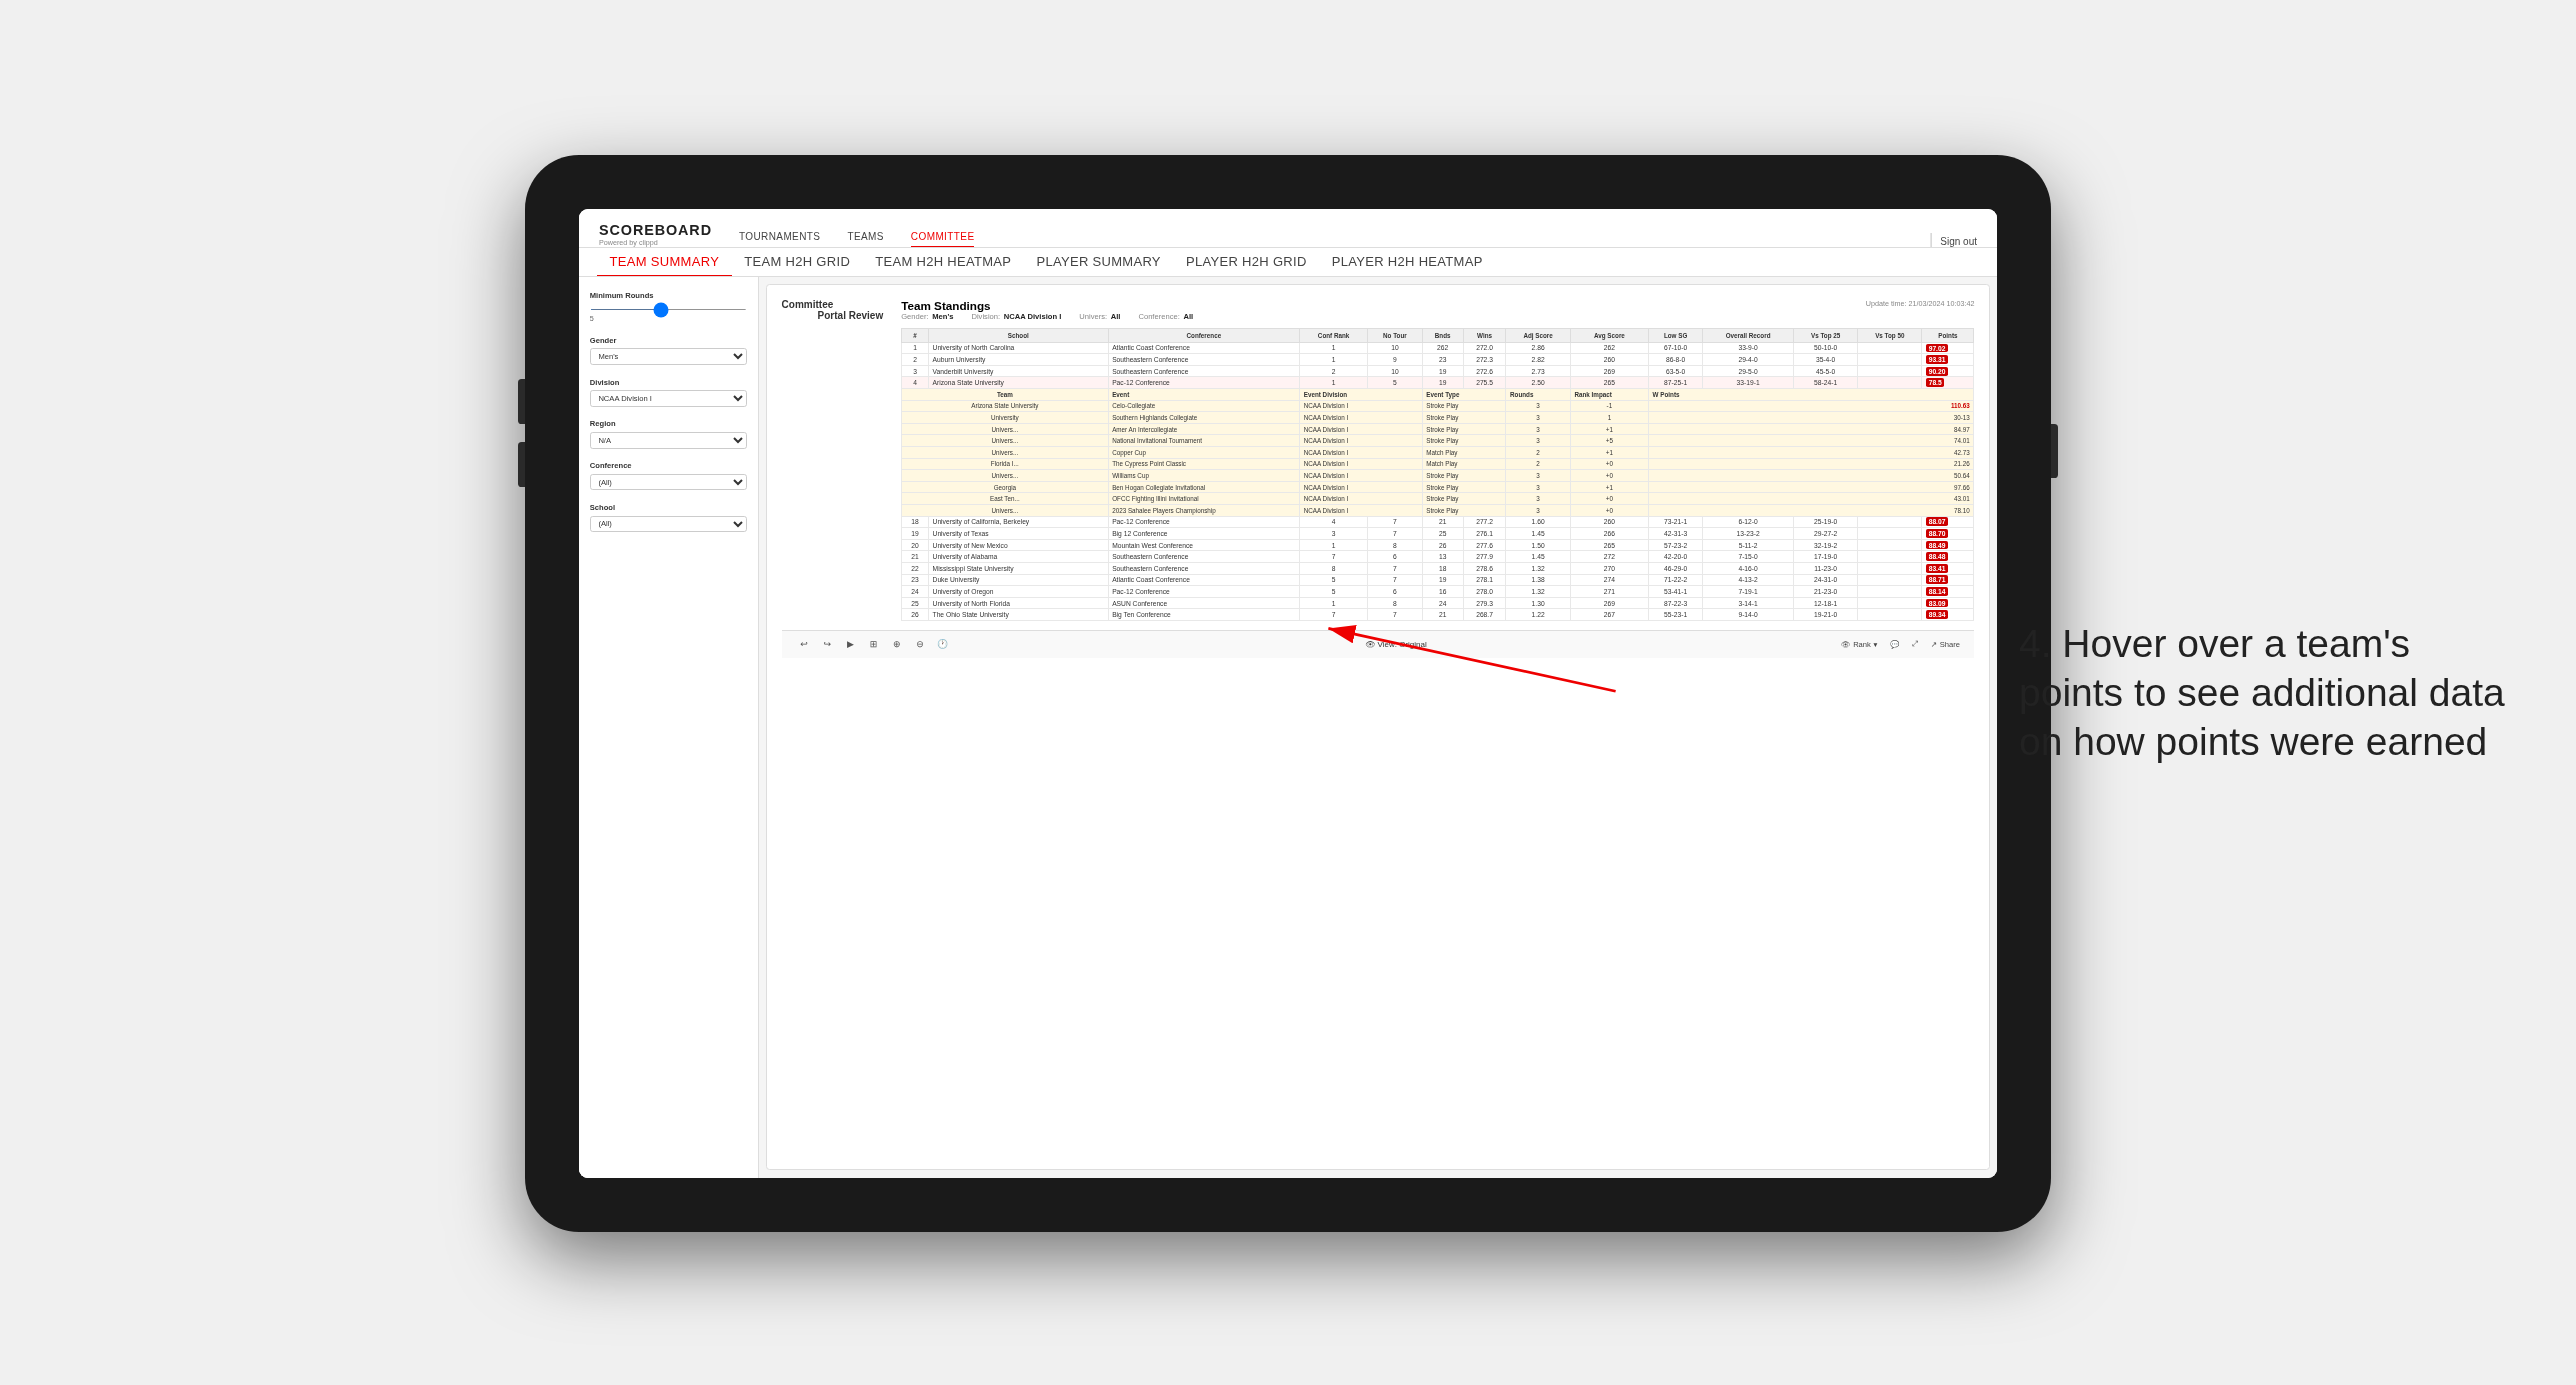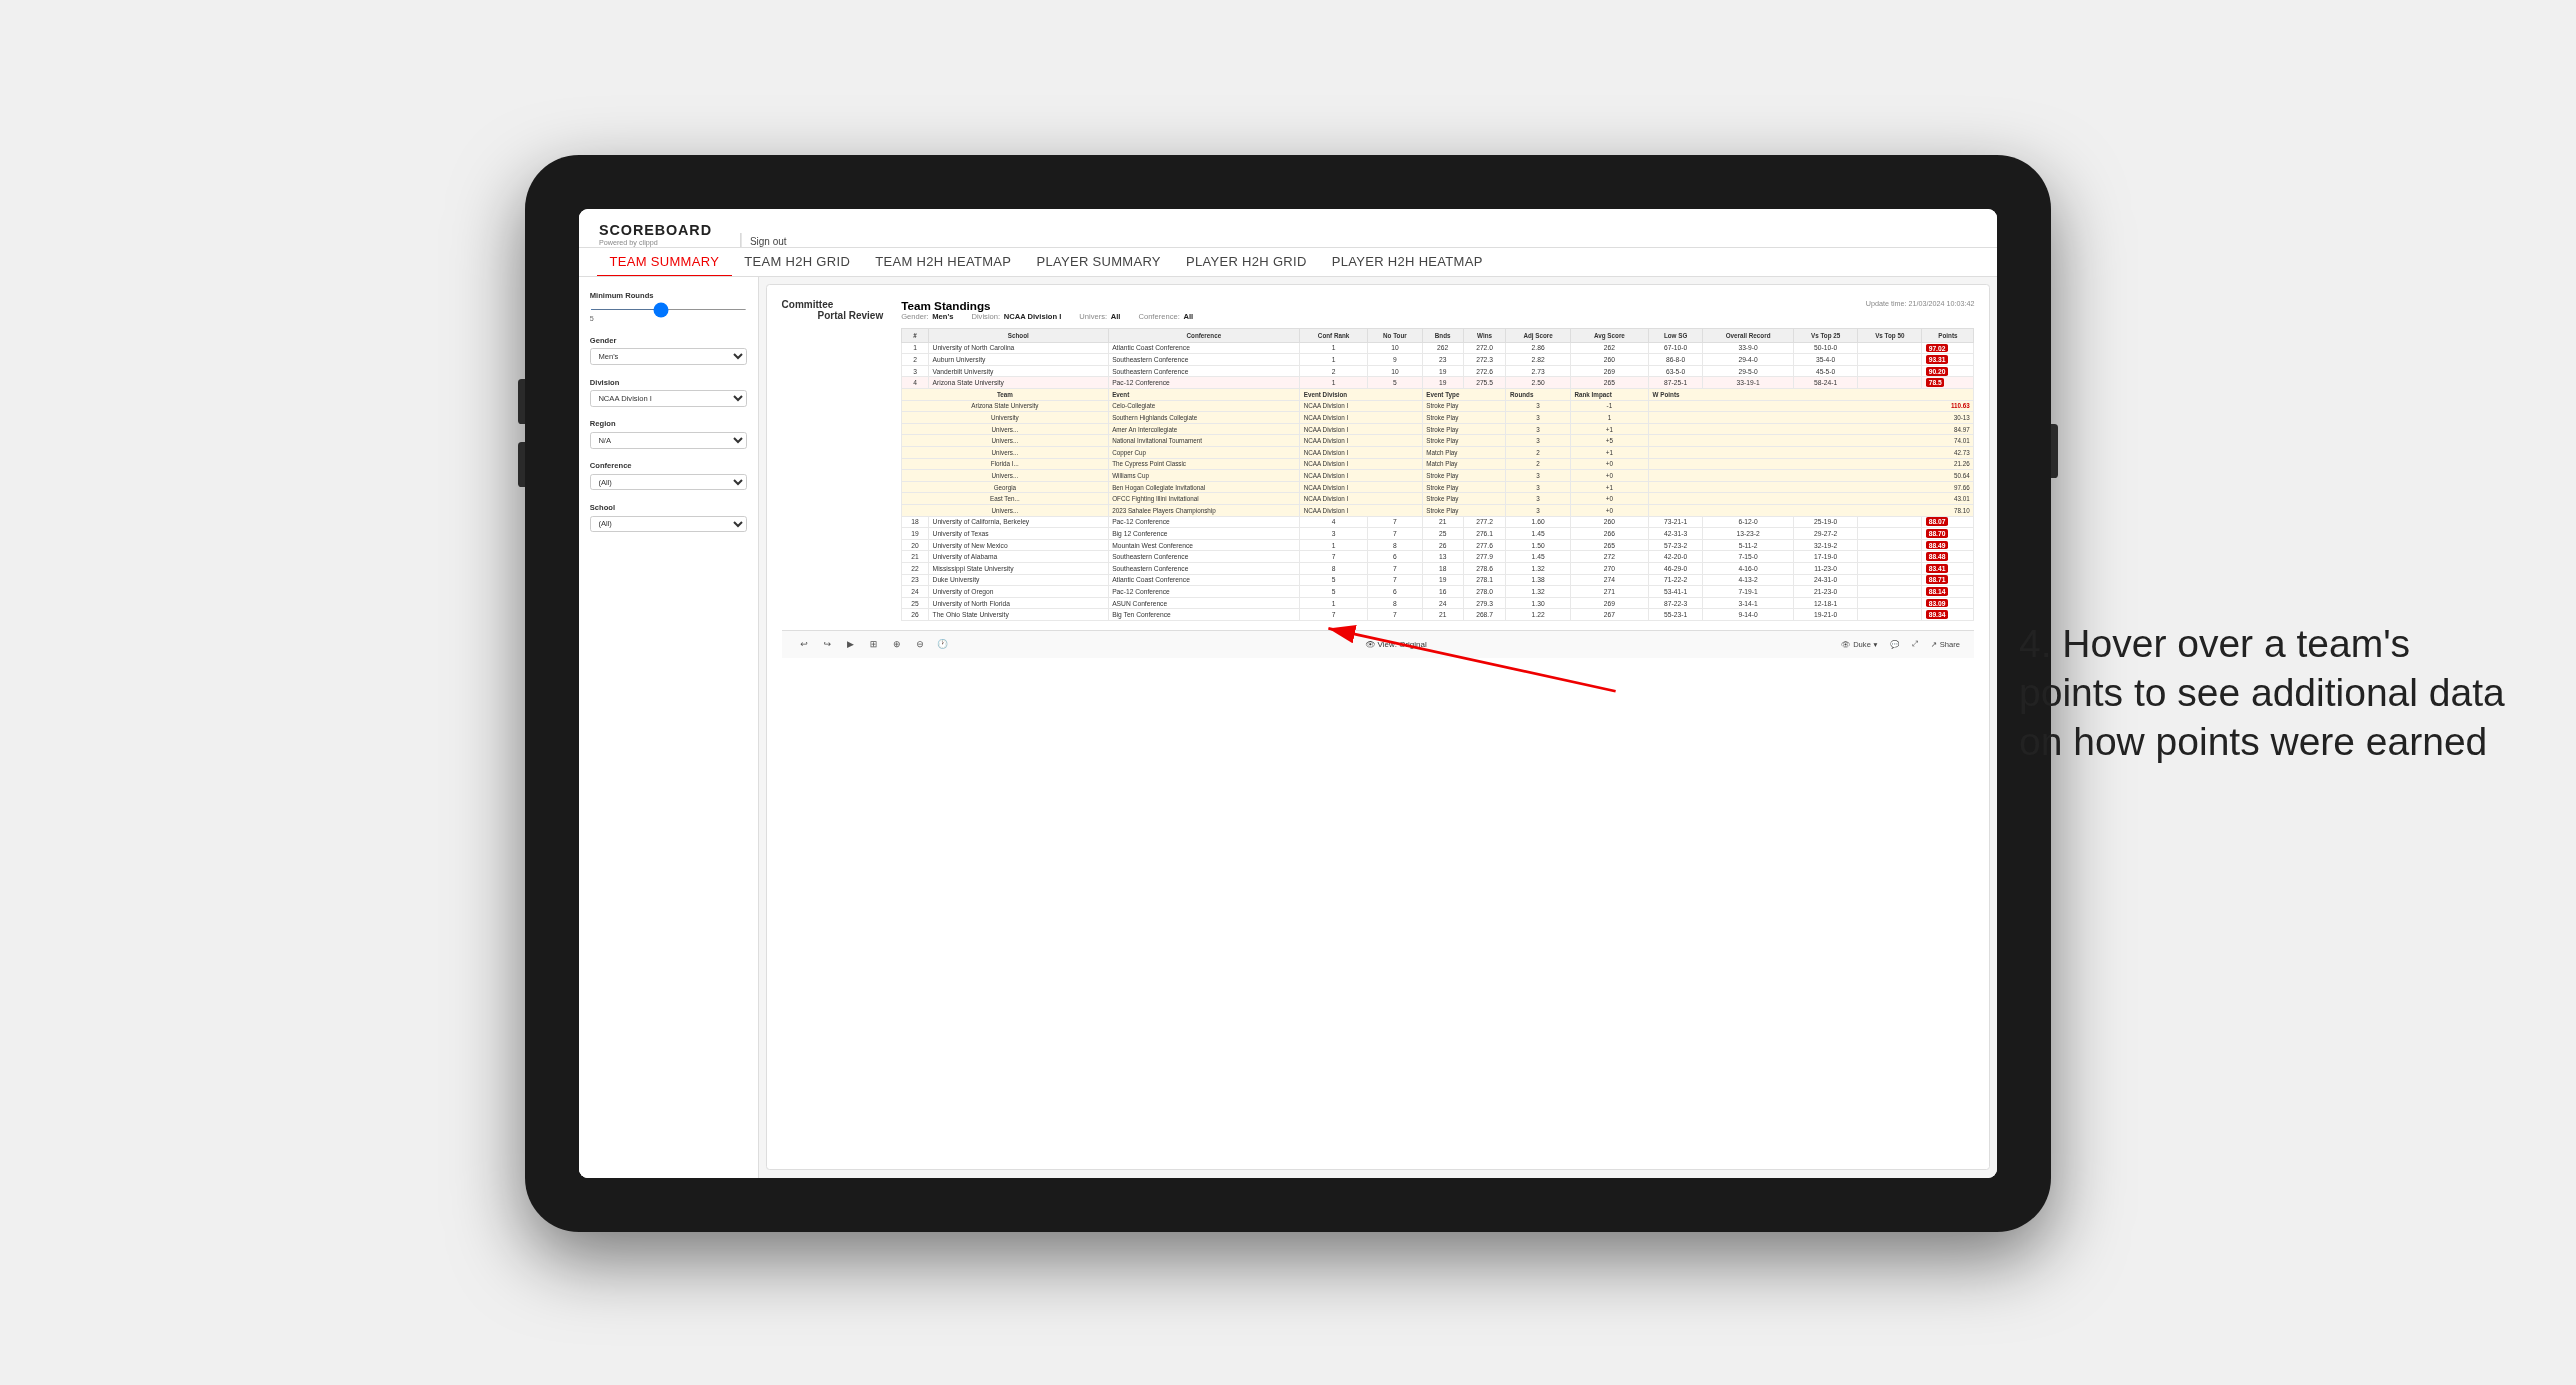--- a/index.html
+++ b/index.html
@@ -300,20 +300,25 @@
   <div style="position:absolute;right:-7.2px;top:269px;width:7.2px;height:54px;background:#2a2a2a;border-radius:0 3.6px 3.6px 0;"></div>
   <div style="position:absolute;left:-7.2px;top:224px;width:7.2px;height:45px;background:#2a2a2a;border-radius:3.6px 0 0 3.6px;"></div>
   <div style="position:absolute;left:-7.2px;top:287px;width:7.2px;height:45px;background:#2a2a2a;border-radius:3.6px 0 0 3.6px;"></div>
 
   <div class="tablet-screen">
 
     <div class="top-nav">
       <div class="logo-area">
         <span class="logo-text">SCOREBOARD</span>
         <span class="logo-sub">Powered by clippd</span>
+      </div>
+      <div class="nav-items">
+        <span class="nav-item">TOURNAMENTS</span>
+        <span class="nav-item">TEAMS</span>
+        <span class="nav-item active">COMMITTEE</span>
       </div>
       <span class="sign-out-divider">|</span>
       <span class="sign-out">Sign out</span>
     </div>
 
     <div class="sub-nav">
       <span class="sub-nav-item active">TEAM SUMMARY</span>
       <span class="sub-nav-item">TEAM H2H GRID</span>
       <span class="sub-nav-item">TEAM H2H HEATMAP</span>
       <span class="sub-nav-item">PLAYER SUMMARY</span>
@@ -738,21 +743,21 @@
             <div class="toolbar-btn">⊖</div>
             <div class="toolbar-btn">🕐</div>
           </div>
           <div class="toolbar-center">
             <span>👁</span>
             <span>View: Original</span>
           </div>
           <div class="toolbar-right">
             <span>
               <span>👁</span>
-              <span>Duke</span>
+              <span>Rank</span>
               <span>▾</span>
             </span>
             <span>💬</span>
             <span>⤢</span>
             <span>
               <span>↗</span>
               <span>Share</span>
             </span>
           </div>
         </div>

